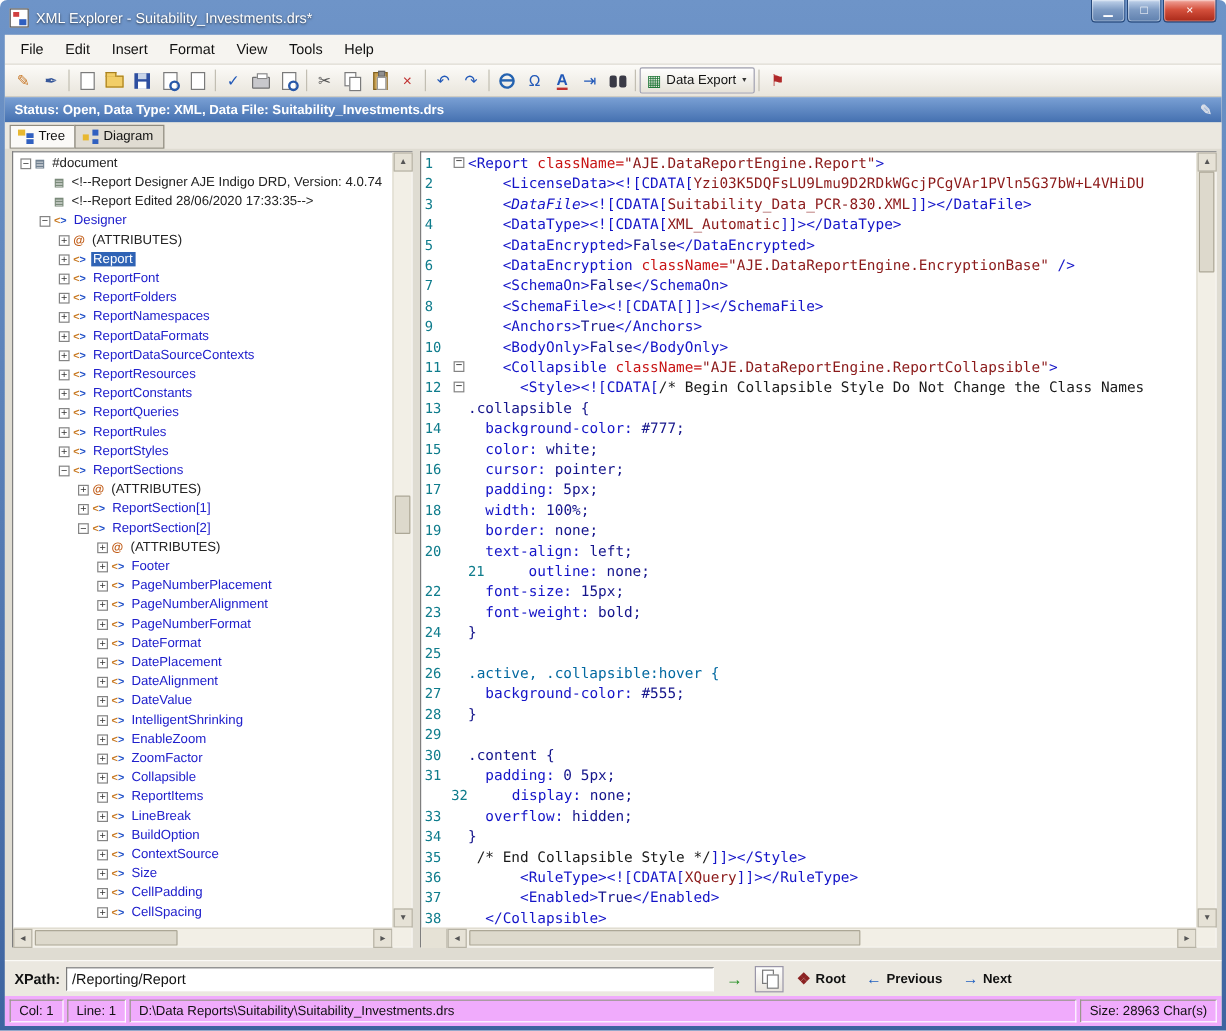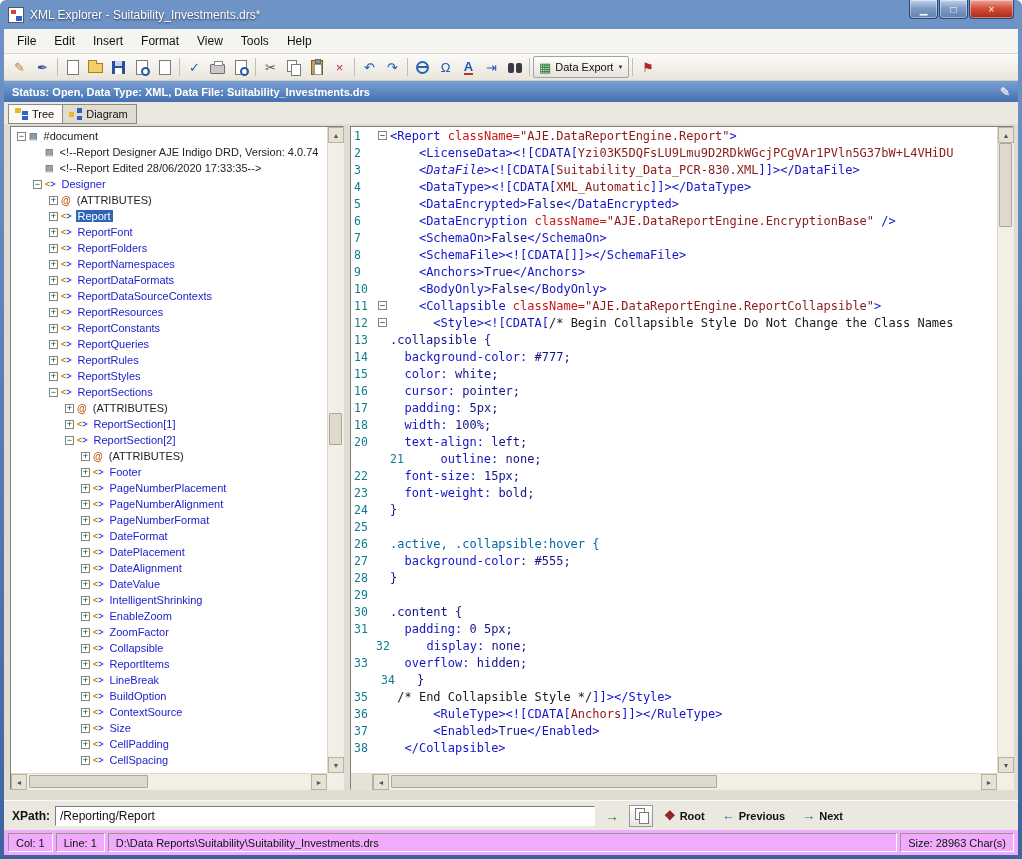--- a/index.html
+++ b/index.html
@@ -551,20 +551,25 @@
               <span class="eln" style="color: rgb(14, 124, 140);">17</span>
               <span class="efold"></span>
               <span class="ecode"><span style="color: rgb(0, 0, 0);">  </span><span style="color: rgb(20, 20, 200);">padding:</span><span style="color: rgb(20, 20, 139);"> 5px;</span></span>
             </div>
             <div class="eline">
               <span class="eln" style="color: rgb(14, 124, 140);">18</span>
               <span class="efold"></span>
               <span class="ecode"><span style="color: rgb(0, 0, 0);">  </span><span style="color: rgb(20, 20, 200);">width:</span><span style="color: rgb(20, 20, 139);"> 100%;</span></span>
             </div>
             <div class="eline">
+              <span class="eln" style="color: rgb(14, 124, 140);">19</span>
+              <span class="efold"></span>
+              <span class="ecode"><span style="color: rgb(0, 0, 0);">  </span><span style="color: rgb(20, 20, 200);">border:</span><span style="color: rgb(20, 20, 139);"> none;</span></span>
+            </div>
+            <div class="eline">
               <span class="eln" style="color: rgb(14, 124, 140);">20</span>
               <span class="efold"></span>
               <span class="ecode"><span style="color: rgb(0, 0, 0);">  </span><span style="color: rgb(20, 20, 200);">text-align:</span><span style="color: rgb(20, 20, 139);"> left;</span></span>
             </div>
             <div class="eline">
               <span class="eln" style="color: rgb(14, 124, 140); margin-left: 36px;">21</span>
               <span class="efold"></span>
               <span class="ecode"><span style="color: rgb(0, 0, 0);">  </span><span style="color: rgb(20, 20, 200);">outline:</span><span style="color: rgb(20, 20, 139);"> none;</span></span>
             </div>
             <div class="eline">
@@ -621,33 +626,33 @@
               <span class="eln" style="color: rgb(14, 124, 140); margin-left: 22px;">32</span>
               <span class="efold"></span>
               <span class="ecode"><span style="color: rgb(0, 0, 0);">  </span><span style="color: rgb(20, 20, 200);">display:</span><span style="color: rgb(20, 20, 139);"> none;</span></span>
             </div>
             <div class="eline">
               <span class="eln" style="color: rgb(14, 124, 140);">33</span>
               <span class="efold"></span>
               <span class="ecode"><span style="color: rgb(0, 0, 0);">  </span><span style="color: rgb(20, 20, 200);">overflow:</span><span style="color: rgb(20, 20, 139);"> hidden;</span></span>
             </div>
             <div class="eline">
-              <span class="eln" style="color: rgb(14, 124, 140); margin-left: 27px;">34</span>
+              <span class="eln" style="color: rgb(14, 124, 140);">34</span>
               <span class="efold"></span>
               <span class="ecode"><span style="color: rgb(20, 20, 139);">}</span></span>
             </div>
             <div class="eline">
               <span class="eln" style="color: rgb(14, 124, 140);">35</span>
               <span class="efold"></span>
               <span class="ecode"><span style="color: rgb(0, 0, 0);"> </span><span style="color: rgb(26, 26, 26);">/* End Collapsible Style */</span><span style="color: rgb(20, 20, 200);">]]&gt;</span><span style="color: rgb(20, 20, 200);">&lt;/Style&gt;</span></span>
             </div>
             <div class="eline">
               <span class="eln" style="color: rgb(14, 124, 140);">36</span>
               <span class="efold"></span>
-              <span class="ecode"><span style="color: rgb(0, 0, 0);">      </span><span style="color: rgb(20, 20, 200);">&lt;RuleType&gt;</span><span style="color: rgb(20, 20, 200);">&lt;![CDATA[</span><span style="color: rgb(139, 26, 26);">Anchors</span><span style="color: rgb(20, 20, 200);">]]&gt;</span><span style="color: rgb(20, 20, 200);">&lt;/RuleType&gt;</span></span>
+              <span class="ecode"><span style="color: rgb(0, 0, 0);">      </span><span style="color: rgb(20, 20, 200);">&lt;RuleType&gt;</span><span style="color: rgb(20, 20, 200);">&lt;![CDATA[</span><span style="color: rgb(139, 26, 26);">XQuery</span><span style="color: rgb(20, 20, 200);">]]&gt;</span><span style="color: rgb(20, 20, 200);">&lt;/RuleType&gt;</span></span>
             </div>
             <div class="eline">
               <span class="eln" style="color: rgb(14, 124, 140);">37</span>
               <span class="efold"></span>
               <span class="ecode"><span style="color: rgb(0, 0, 0);">      </span><span style="color: rgb(20, 20, 200);">&lt;Enabled&gt;</span><span style="color: rgb(20, 20, 139);">True</span><span style="color: rgb(20, 20, 200);">&lt;/Enabled&gt;</span></span>
             </div>
             <div class="eline">
               <span class="eln" style="color: rgb(14, 124, 140);">38</span>
               <span class="efold"></span>
               <span class="ecode"><span style="color: rgb(0, 0, 0);">  </span><span style="color: rgb(20, 20, 200);">&lt;/Collapsible&gt;</span></span>

